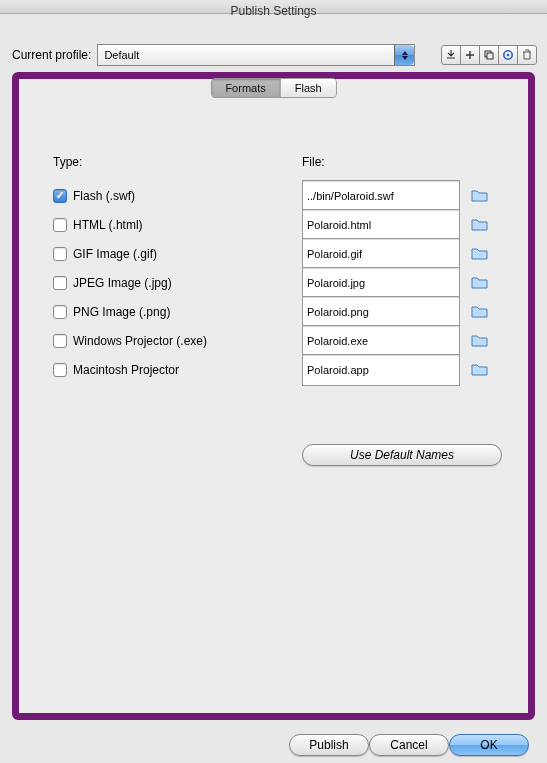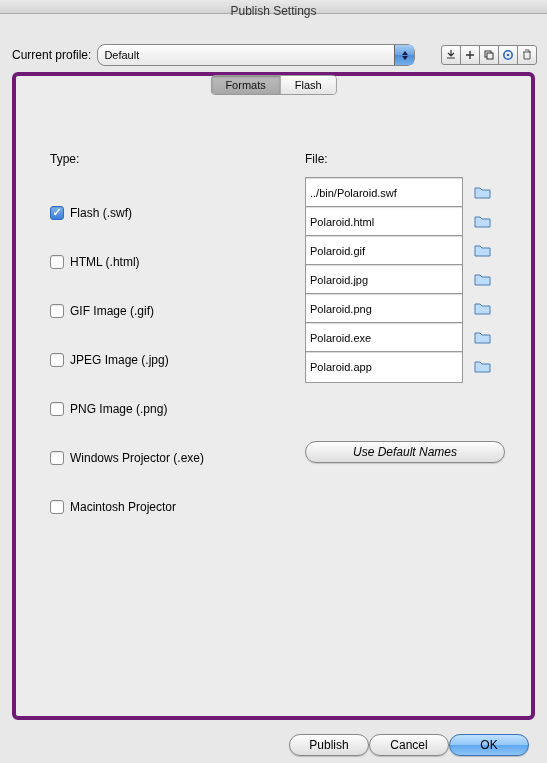--- a/index.html
+++ b/index.html
@@ -26,21 +26,21 @@
   align-items: center;
   padding: 10px 10px 6px 12px;
   gap: 6px;
   margin-top: 20px;
 }
 .profile-row label { font-size: 12px; }
 .profile-select {
   flex: 1;
   height: 22px;
   border: 1px solid #888;
-  border-radius: 8px;
+  border-radius: 0;
   background: linear-gradient(to bottom, #fdfdfd, #e9e9e9);
   display: flex;
   align-items: center;
   padding: 0 6px;
   position: relative;
   box-shadow: inset 0 1px 0 #fff;
 }
 .profile-select .sel-end {
   position: absolute;
   right: 0; top: 0; bottom: 0;
@@ -64,21 +64,21 @@
   background: linear-gradient(to bottom,#fdfdfd,#e2e2e2);
   display:flex;align-items:center;justify-content:center;
   font-size:10px; color:#333;
   margin-left:-1px;
 }
 .tb:first-child{margin-left:0;border-top-left-radius:3px;border-bottom-left-radius:3px;}
 .tb:last-child{border-top-right-radius:3px;border-bottom-right-radius:3px;}
 .tb svg{display:block;}
 .main-panel {
   margin: 0 12px 8px 12px;
-  border: 4px solid #701a75;
+  border: 7px solid #701a75;
   border-radius: 6px;
   background: #ececec;
   height: 648px;
   position: relative;
   padding-top: 20px;
 }
 .tabs {
   position: absolute;
   top: -1px;
   left: 50%;
@@ -102,21 +102,21 @@
   color:#111;
   box-shadow: inset 0 1px 2px rgba(0,0,0,0.3);
 }
 .content {
   padding: 56px 26px 16px 34px;
 }
 .cols {
   display:flex;
 }
 .col { display:flex; flex-direction:column; }
-.col.type { width: 260px; gap: 20px; }
+.col.type { width: 260px; }
 .col.file { flex:1; }
 .col-head { font-size:12px; margin-bottom:12px; }
 .row { height:29px; display:flex; align-items:center; gap:6px; }
 .cb {
   width:14px;height:14px;
   border:1px solid #888;
   border-radius:3px;
   background:#fff;
   display:inline-flex;align-items:center;justify-content:center;
   box-shadow: inset 0 1px 1px rgba(0,0,0,0.1);

